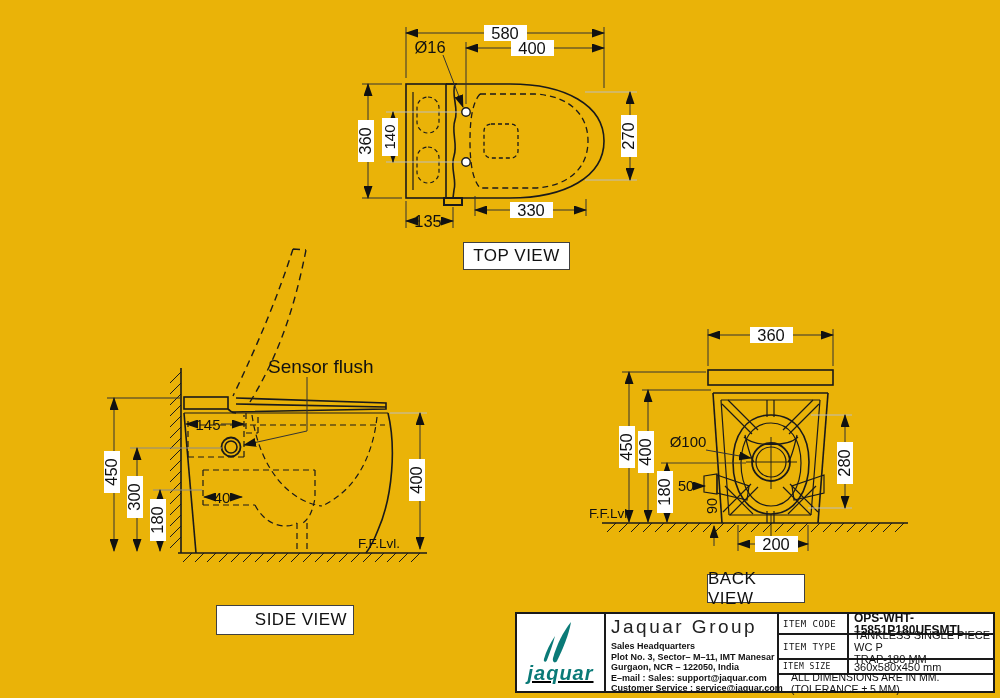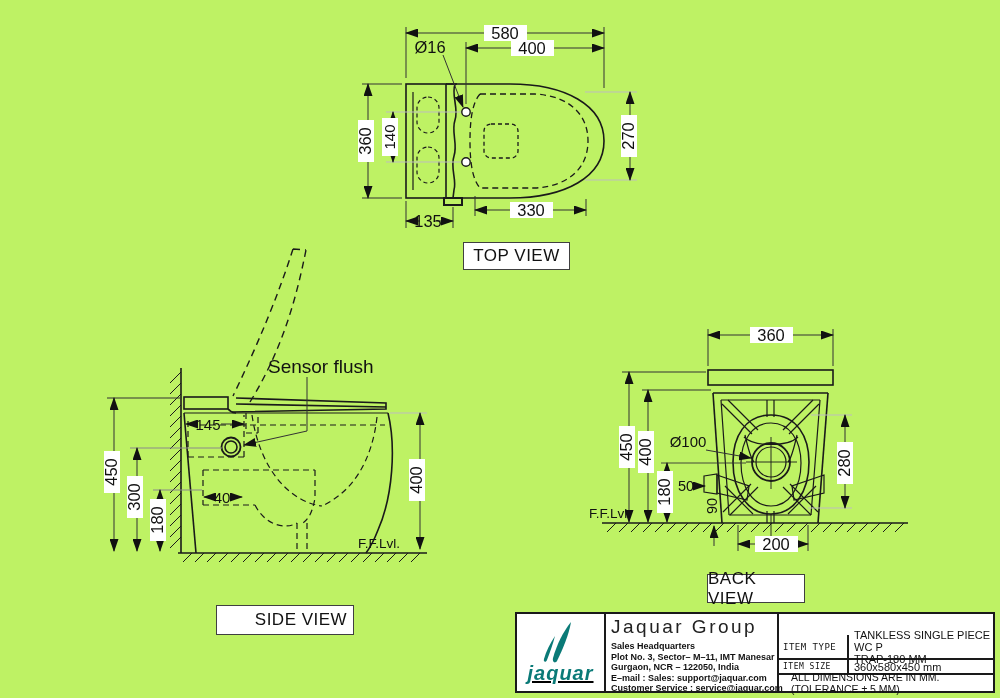--- a/index.html
+++ b/index.html
@@ -1,17 +1,17 @@
 <!DOCTYPE html>
 <html><head>
 <meta charset="utf-8">
 <style>
   html,body{margin:0;padding:0;background:#ffffff;width:1000px;height:698px;
     font-family:"Liberation Sans",sans-serif;-webkit-font-smoothing:antialiased;}
-  #sheet{position:relative;width:1000px;height:698px;background:#bef264;overflow:hidden;}
+  #sheet{position:relative;width:1000px;height:698px;background:#eab308;overflow:hidden;}
   svg text{font-family:"Liberation Sans",sans-serif;fill:#111;}
   .viewlabel{position:absolute;border:1px solid #404040;background:#fff;color:#111;
     display:flex;align-items:center;justify-content:center;
     font-size:17px;letter-spacing:0.5px;}
   
   #titleblock{position:absolute;left:515px;top:612px;width:480px;height:81px;
     border:2px solid #1a1a1a;background:#fff;box-sizing:border-box;}
   .tb-cell{position:absolute;box-sizing:border-box;}
   #tb-logo{left:0;top:0;width:89px;height:100%;border-right:2px solid #1a1a1a;
     display:flex;flex-direction:column;align-items:center;justify-content:center;text-decoration:underline;}
@@ -293,20 +293,24 @@
   <div id="tb-company" class="tb-cell">
     <div class="company">Jaquar Group</div>
     <div class="addr">Sales Headquarters</div>
     <div class="addr">Plot No. 3, Sector– M–11, IMT Manesar</div>
     <div class="addr">Gurgaon, NCR – 122050, India</div>
     <div class="addr">E–mail : Sales: support@jaquar.com</div>
     <div class="addr">Customer Service : service@jaquar.com</div>
   </div>
 
   <div id="tb-right" class="tb-cell">
+    <div class="tb-row" style="top:0;height:21px;">
+      <div class="tb-label">ITEM CODE</div>
+      <div class="tb-value code">OPS-WHT-15851P180UFSMTL</div>
+    </div>
     <div class="tb-row" style="top:21px;height:25px;">
       <div class="tb-label">ITEM TYPE</div>
       <div class="tb-value">
         <span>TANKLESS SINGLE PIECE WC  P</span>
         <span>TRAP-180 MM</span>
       </div>
     </div>
     <div class="tb-row" style="top:46px;height:15px;">
       <div class="tb-label" style="font-size:8px;">ITEM SIZE</div>
       <div class="tb-value">360x580x450 mm</div>

